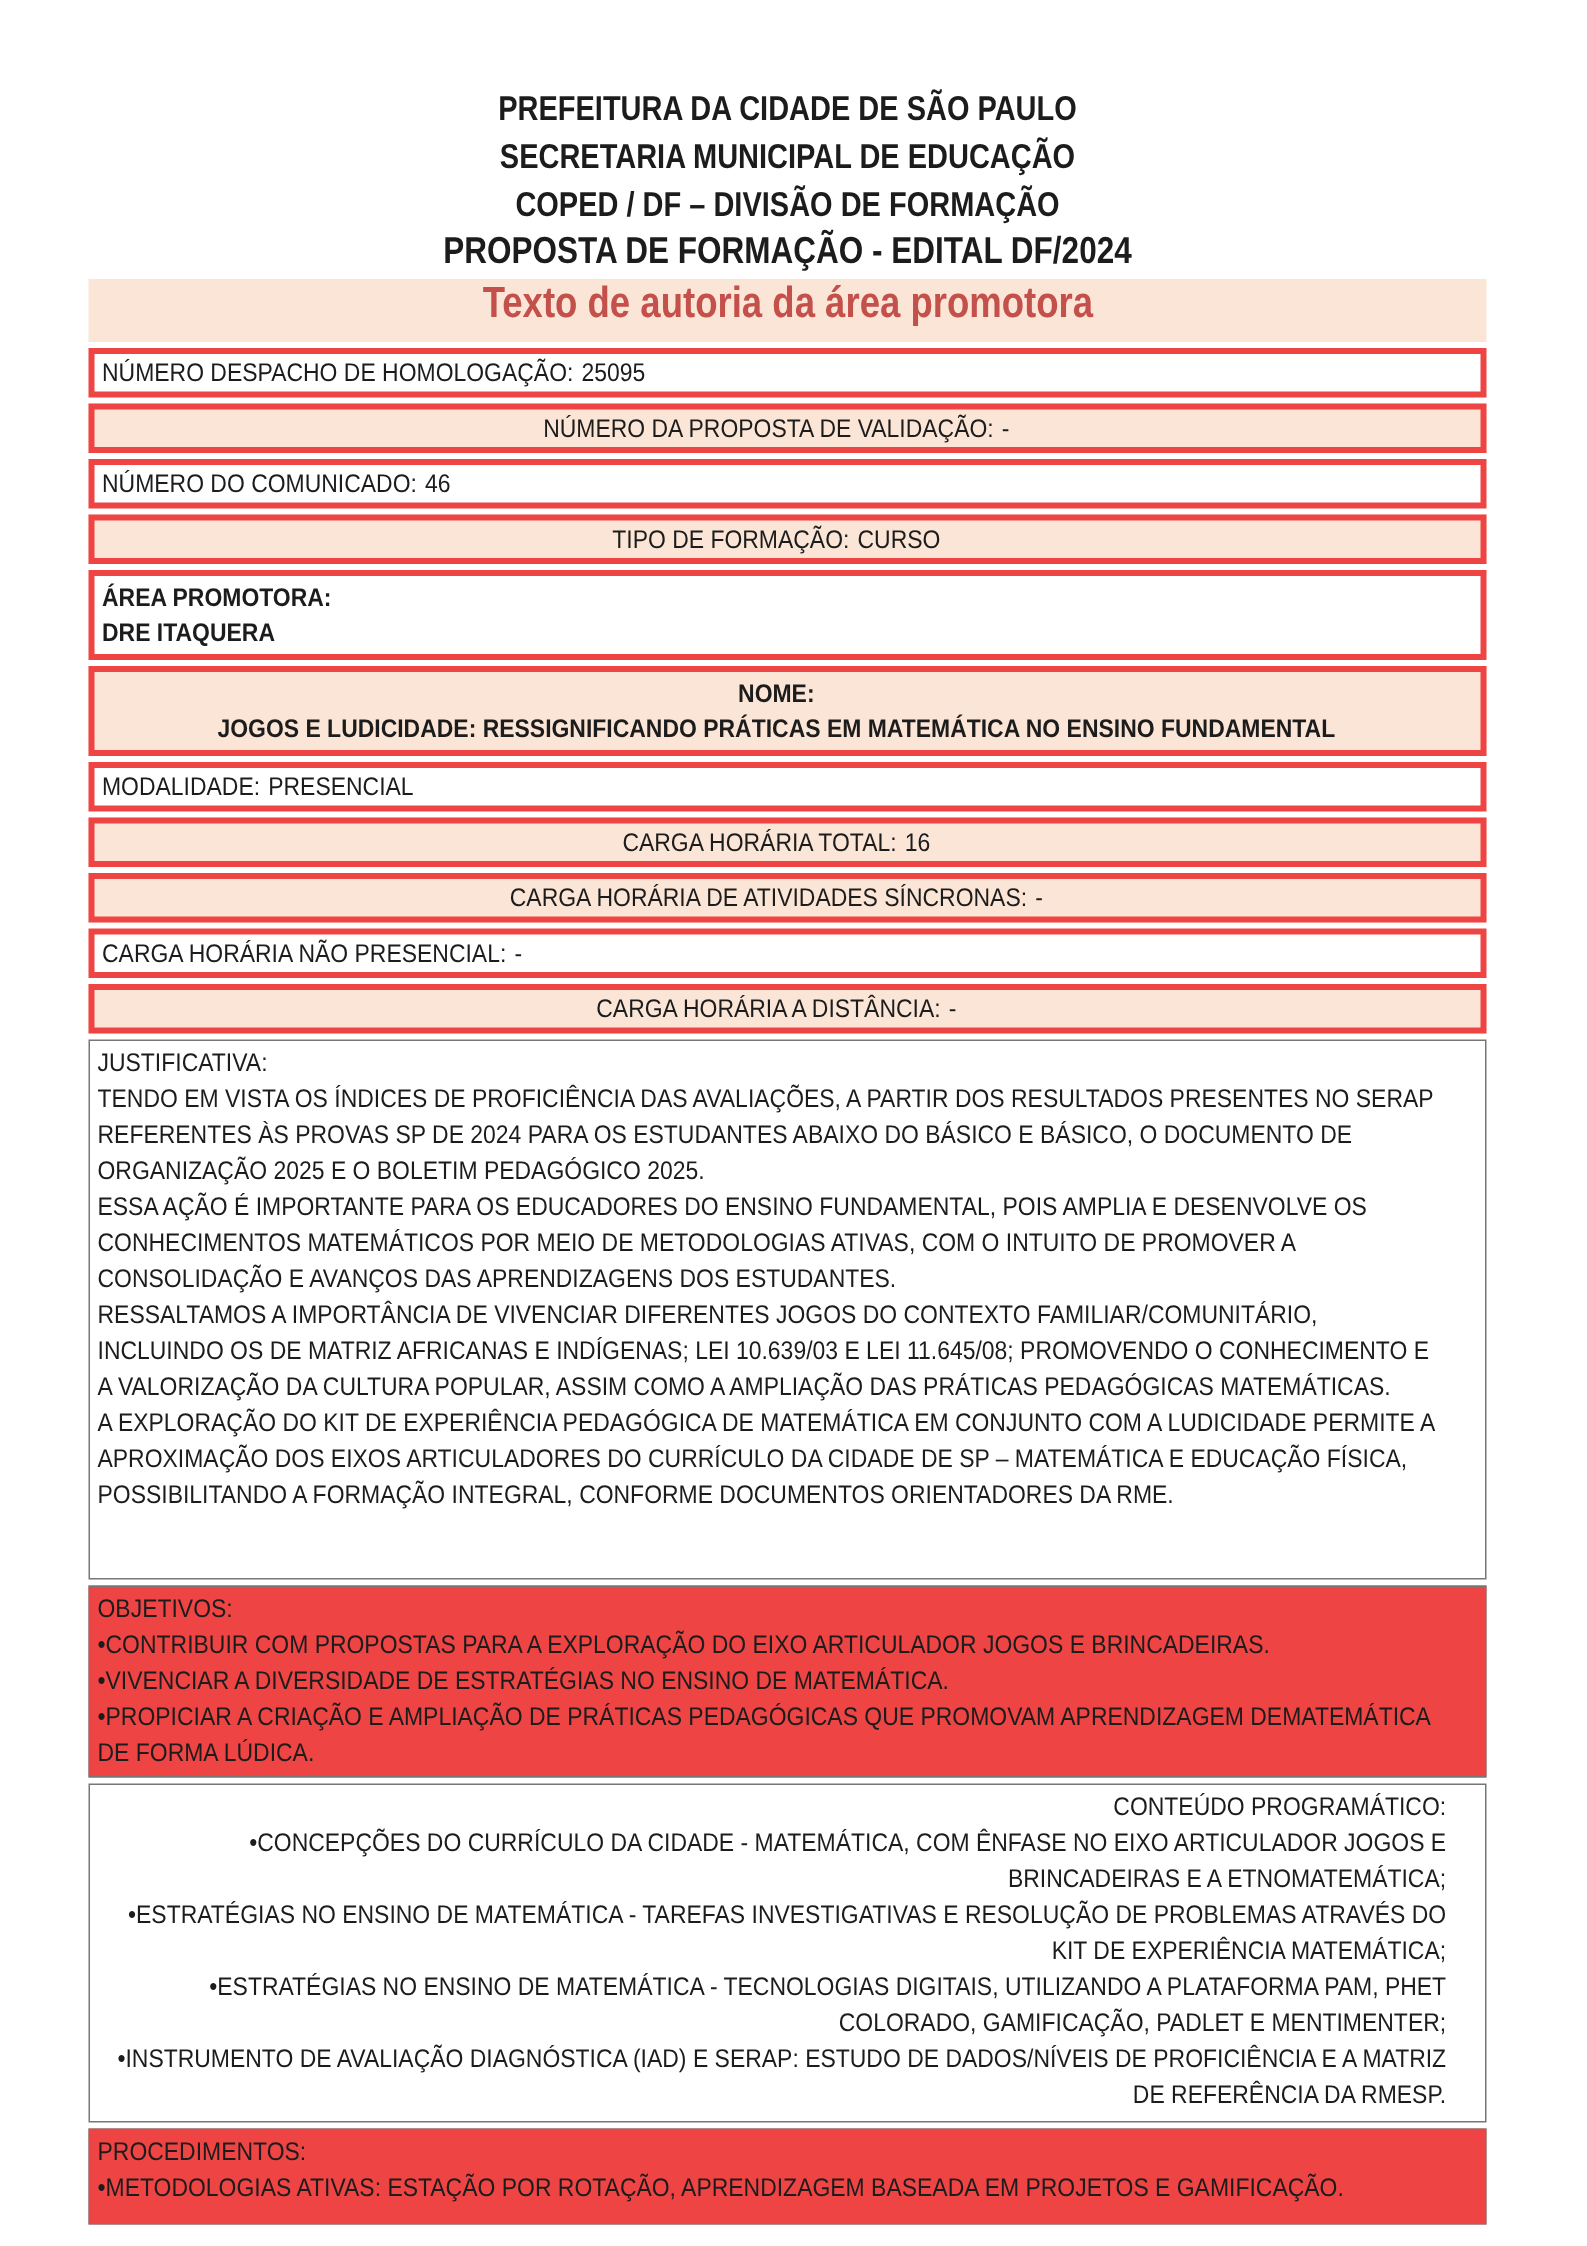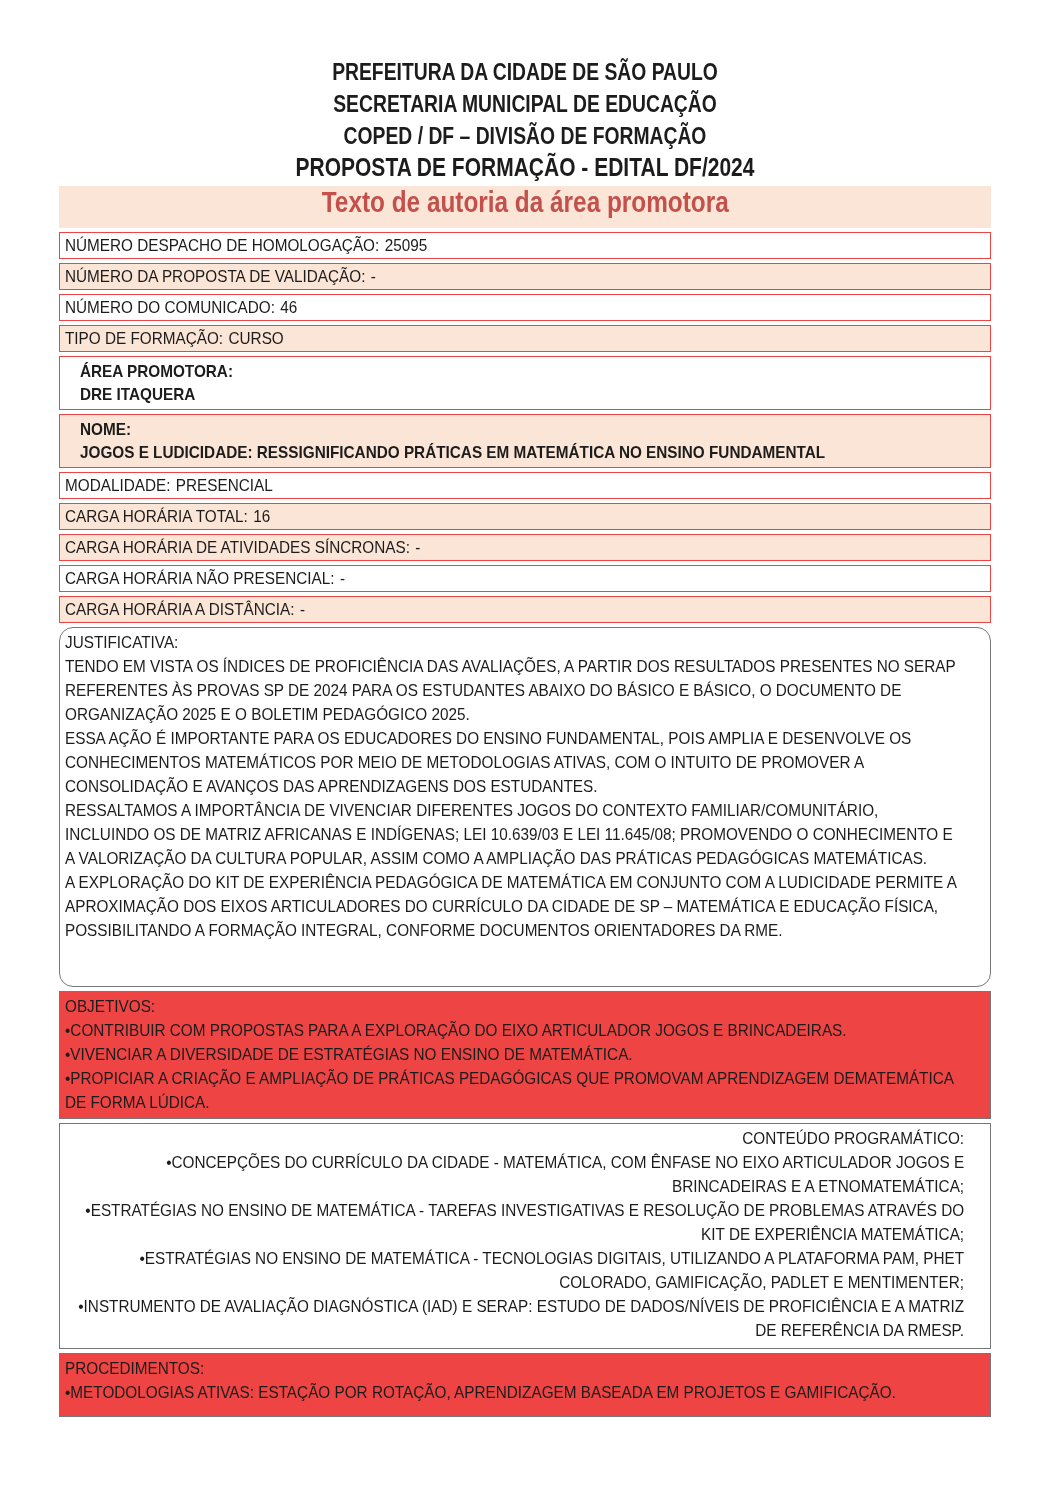--- a/index.html
+++ b/index.html
@@ -30,43 +30,43 @@
     display: flex; align-items: flex-start; justify-content: center;
   }
   .banner-text {
     color: #C4504B; font-weight: 700; font-size: 29px;
     transform: scaleX(0.84); transform-origin: 50% 50%;
     white-space: nowrap;
   }
   
   .row {
     margin-top: 4px;
-    border: 1px solid #ef4444;
+    border: 4px solid #ef4444;
     background: #ffffff;
     padding: 2px 5px;
     font-size: 17px; line-height: 21px;
     overflow: hidden;
   }
-  .row.peach { background: #FBE5D6; }
+  .row.peach { background: #FBE5D6; text-align: center; }
   .row.bold { font-weight: 700; }
-  .row.two-line { padding: 3px 20px; line-height: 23px; }
+  .row.two-line { padding: 3px 5px; line-height: 23px; }
   .val { margin-left: 6px; }
   
   .cx { width: 999px; transform: scaleX(0.9); transform-origin: 0 0; }
   
   .block {
     margin-top: 4px;
     border: 1px solid #777777;
     background: #ffffff;
     padding: 3px 5px;
     font-size: 17px; line-height: 24px;
     overflow: hidden;
   }
   .block.peach { background: #ef4444; }
-  .blk-justificativa { min-height: 360px; border-radius: 14px; }
+  .blk-justificativa { min-height: 360px; }
   .blk-objetivos { min-height: 115px; }
   .blk-conteudo { min-height: 226px; text-align: right; }
   .blk-procedimentos { min-height: 64px; }
 </style>
 </head>
 <body>
 
 <div class="page">
 
   <div class="doc-header">

